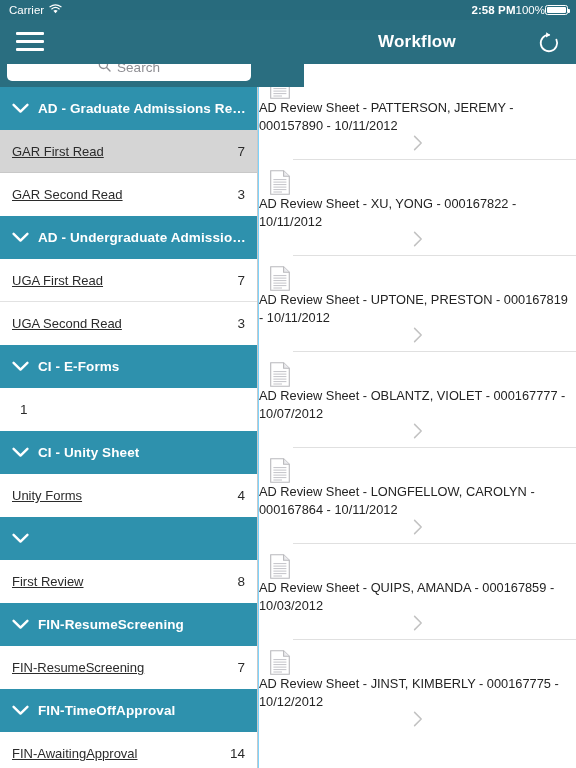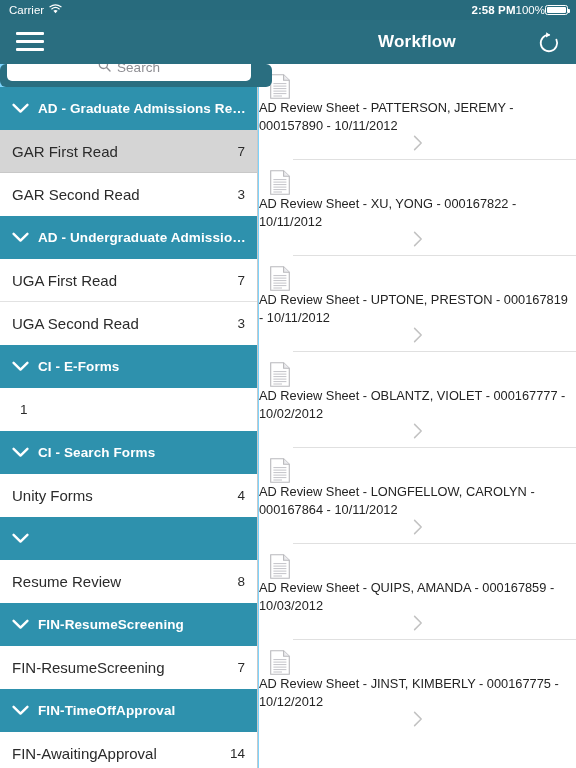--- a/index.html
+++ b/index.html
@@ -138,25 +138,24 @@
     top: 10px;
     width: 26px;
     height: 26px;
     cursor: pointer;
   }
 
   
   .search-region {
     position: absolute;
     top: 64px; left: 0;
-    width: 272px;
+    width: 304px;
     height: 23px;
     background: #2a6e80;
     z-index: 12;
-    border-radius: 6px;
   }
   .search-box {
     position: absolute;
     left: 7px;
     top: -11px;
     width: 244px;
     height: 28px;
     background: #ffffff;
     border-radius: 5px;
     display: flex;
@@ -219,25 +218,26 @@
     display: flex;
     align-items: center;
     padding: 0 12px 0 12px;
     cursor: pointer;
     border-bottom: 1px solid #e2e2e2;
   }
   .q-row.selected { background: #d5d5d5; border-bottom-color: #c8c8c8; }
   .q-row.nodiv { border-bottom: none; }
   .q-label {
     flex: 1 1 auto;
-    font-size: 15px;
+    font-size: 13px;
     color: #2b2b2b;
     white-space: nowrap;
     overflow: hidden;
     text-overflow: ellipsis;
+    text-decoration: underline;
   }
   .q-count {
     flex: 0 0 auto;
     font-size: 13.5px;
     color: #2b2b2b;
     padding-left: 8px;
   }
 
   
   .listpanel {
@@ -389,35 +389,35 @@
       </div>
       <div class="q-row nodiv">
         <span class="q-count">1</span>
       </div>
       <div class="sec-header">
         <span class="sec-chevron">
           <svg width="17" height="11" viewBox="0 0 17 11">
             <path d="M1.6 1.8 L8.5 8.6 L15.4 1.8" stroke="#ffffff" stroke-width="2.4" fill="none" stroke-linecap="round" stroke-linejoin="round"></path>
           </svg>
         </span>
-        <span class="sec-title">CI - Search Forms</span>
+        <span class="sec-title">CI - Unity Sheet</span>
       </div>
       <div class="q-row nodiv">
         <span class="q-label">Unity Forms</span>
         <span class="q-count">4</span>
       </div>
       <div class="sec-header">
         <span class="sec-chevron">
           <svg width="17" height="11" viewBox="0 0 17 11">
             <path d="M1.6 1.8 L8.5 8.6 L15.4 1.8" stroke="#ffffff" stroke-width="2.4" fill="none" stroke-linecap="round" stroke-linejoin="round"></path>
           </svg>
         </span>
       </div>
       <div class="q-row nodiv">
-        <span class="q-label">Resume Review</span>
+        <span class="q-label">First Review</span>
         <span class="q-count">8</span>
       </div>
       <div class="sec-header">
         <span class="sec-chevron">
           <svg width="17" height="11" viewBox="0 0 17 11">
             <path d="M1.6 1.8 L8.5 8.6 L15.4 1.8" stroke="#ffffff" stroke-width="2.4" fill="none" stroke-linecap="round" stroke-linejoin="round"></path>
           </svg>
         </span>
         <span class="sec-title">FIN-ResumeScreening</span>
       </div>
@@ -517,21 +517,21 @@
             <g stroke="#c3c3c8" stroke-width="1">
               <path d="M3.4 9.6 H16.4"></path>
               <path d="M3.4 12.1 H16.4"></path>
               <path d="M3.4 14.6 H16.4"></path>
               <path d="M3.4 17.1 H16.4"></path>
               <path d="M3.4 19.6 H16.4"></path>
               <path d="M3.4 22.0 H12.0"></path>
             </g>
           </svg>
         </span>
-        <span class="doc-text"> AD Review Sheet - OBLANTZ, VIOLET - 000167777 - 10/02/2012</span>
+        <span class="doc-text"> AD Review Sheet - OBLANTZ, VIOLET - 000167777 - 10/07/2012</span>
         <span class="doc-chevron">
           <svg width="10" height="16" viewBox="0 0 10 16">
             <path d="M1.6 1.4 L8.2 8 L1.6 14.6" stroke="#c2c2c2" stroke-width="1.5" fill="none" stroke-linecap="round" stroke-linejoin="round"></path>
           </svg>
         </span>
         <span class="sep"></span>
       </div>
       <div class="doc-row">
         <span class="doc-icon">
           <svg width="20" height="25" viewBox="0 0 20 25">

